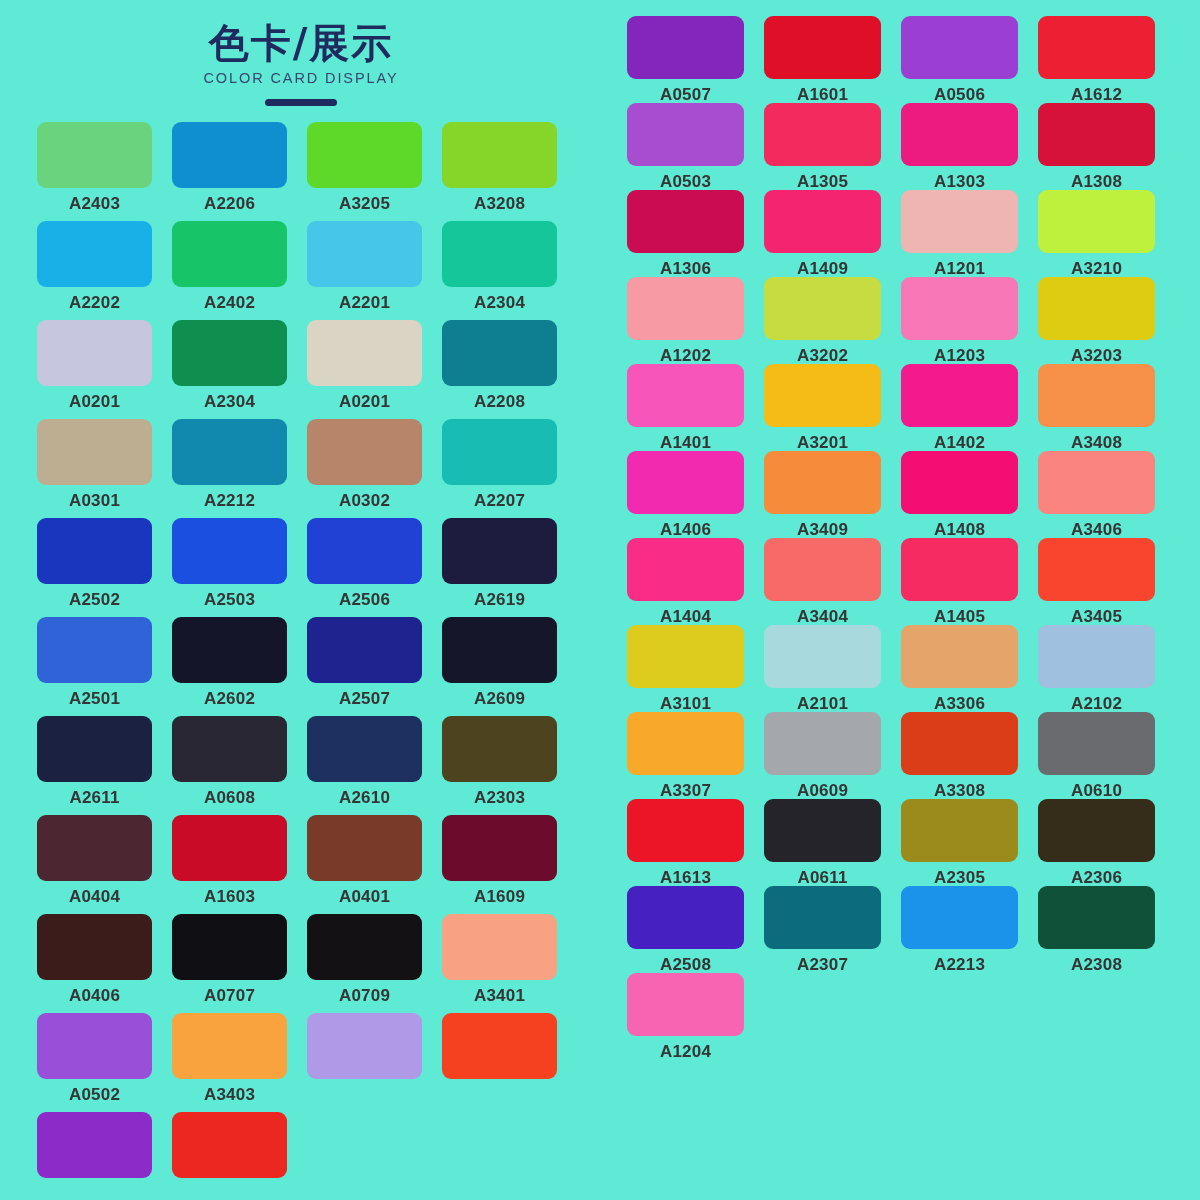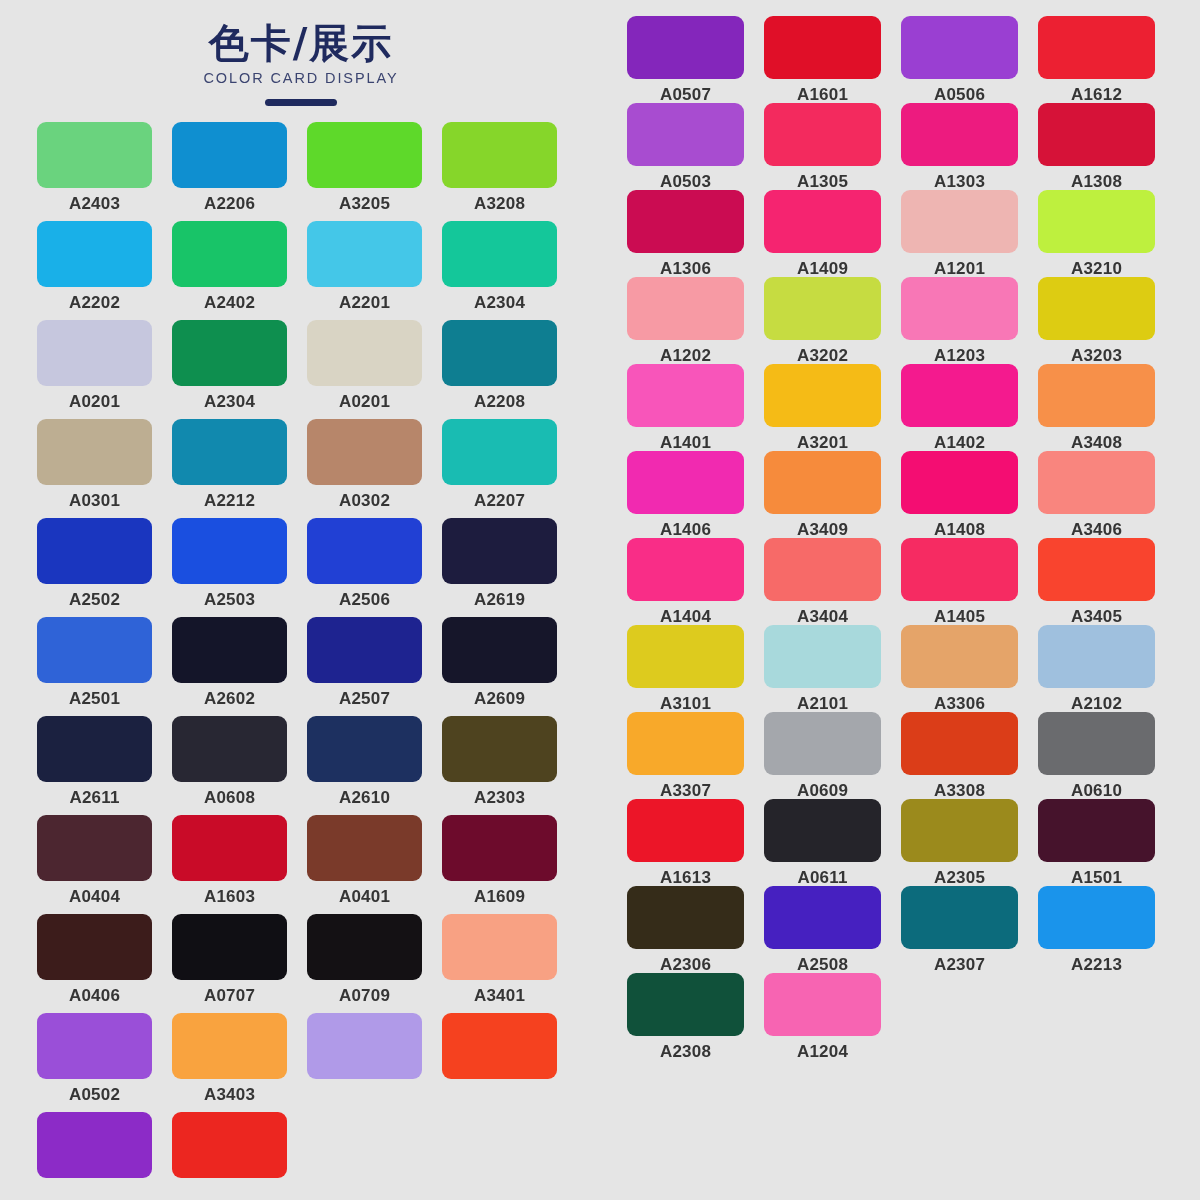--- a/index.html
+++ b/index.html
@@ -11,21 +11,21 @@
     width: 1200px;
     height: 1200px;
     overflow: hidden;
     font-family: "Liberation Sans", "DejaVu Sans", sans-serif;
     -webkit-font-smoothing: antialiased;
   }
   #page {
     position: relative;
     width: 1200px;
     height: 1200px;
-    background: #e5e5e5;
+    background: #5eead4;
   }
 
   
   .header {
     position: absolute;
     left: 30px;
     top: 8px;
     width: 542px;
     height: 108px;
     text-align: center;
@@ -440,24 +440,20 @@
       </div>
       <div class="cell">
         <div class="swatch" style="background: rgb(37, 36, 42);"></div>
         <div class="code">A0611</div>
       </div>
       <div class="cell">
         <div class="swatch" style="background: rgb(155, 138, 28);"></div>
         <div class="code">A2305</div>
       </div>
       <div class="cell">
-        <div class="swatch" style="background: rgb(70, 19, 44);"></div>
-        <div class="code">A1501</div>
-      </div>
-      <div class="cell">
         <div class="swatch" style="background: rgb(53, 44, 25);"></div>
         <div class="code">A2306</div>
       </div>
       <div class="cell">
         <div class="swatch" style="background: rgb(70, 32, 192);"></div>
         <div class="code">A2508</div>
       </div>
       <div class="cell">
         <div class="swatch" style="background: rgb(12, 107, 124);"></div>
         <div class="code">A2307</div>

